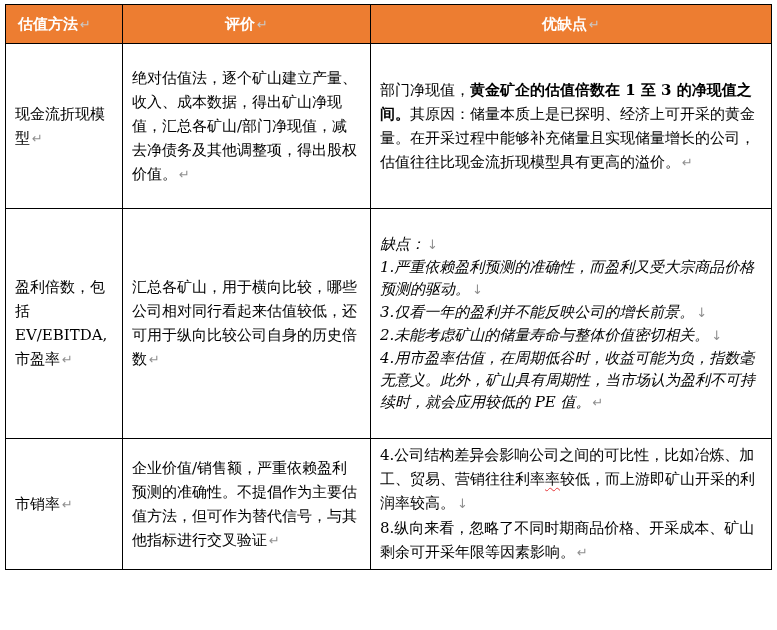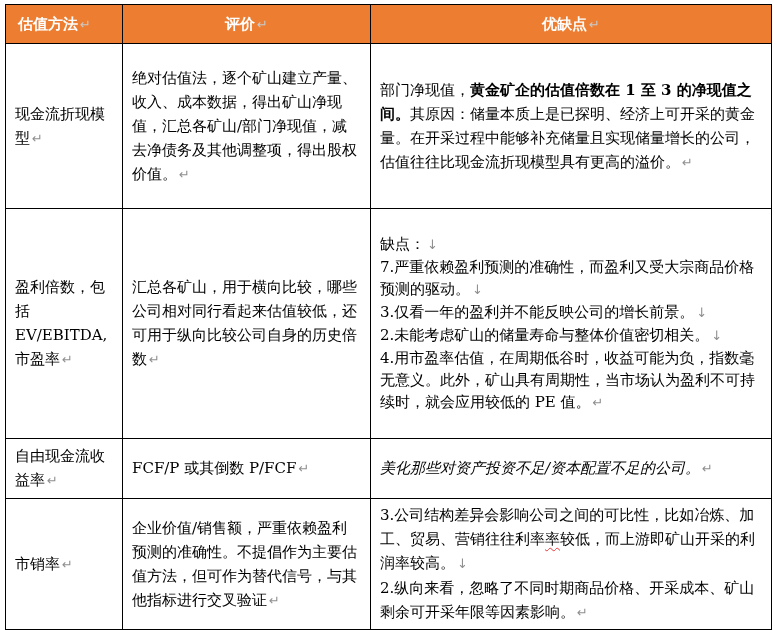--- a/index.html
+++ b/index.html
@@ -35,21 +35,21 @@
     vertical-align: middle;
     font-size: 15px;
     line-height: 24px;
     padding: 4px 9px;
   }
   td p { margin: 0; }
   tr.r1 { height: 165px; }
   tr.r2 { height: 230px; }
   tr.r3 { height: 60px; }
   tr.r4 { height: 125px; }
-  td.lines-tight { line-height: 22px; }
+  td.lines-tight { line-height: 22px; font-style: italic; }
   .mark {
     color: #8F8F8F;
     font-family: "DejaVu Sans", sans-serif;
     font-size: 13px;
     margin-left: 2px;
     font-weight: normal;
   }
   th .mark { color: #c9c9c9; }
   .seg-bold { font-weight: bold; }
   .seg-italic { font-style: italic; }
@@ -92,44 +92,33 @@
       </tr>
       <tr class="r2">
         <td>
           <p><span>盈利倍数，包括 EV/EBITDA, 市盈率</span><span class="mark">↵</span></p>
         </td>
         <td>
           <p><span>汇总各矿山，用于横向比较，哪些公司相对同行看起来估值较低，还可用于纵向比较公司自身的历史倍数</span><span class="mark">↵</span></p>
         </td>
         <td class="lines-tight">
           <p><span>缺点：</span><span class="mark">↓</span></p>
-          <p><span>7.严重依赖盈利预测的准确性，而盈利又受大宗商品价格预测的驱动。</span><span class="mark">↓</span></p>
+          <p><span>1.严重依赖盈利预测的准确性，而盈利又受大宗商品价格预测的驱动。</span><span class="mark">↓</span></p>
           <p><span>3.仅看一年的盈利并不能反映公司的增长前景。</span><span class="mark">↓</span></p>
           <p><span>2.未能考虑矿山的储量寿命与整体价值密切相关。</span><span class="mark">↓</span></p>
           <p><span>4.用市盈率估值，在周期低谷时，收益可能为负，指数毫无意义。此外，矿山具有周期性，当市场认为盈利不可持续时，就会应用较低的 PE 值。</span><span class="mark">↵</span></p>
-        </td>
-      </tr>
-      <tr class="r3">
-        <td>
-          <p><span>自由现金流收益率</span><span class="mark">↵</span></p>
-        </td>
-        <td>
-          <p><span>FCF/P 或其倒数 P/FCF</span><span class="mark">↵</span></p>
-        </td>
-        <td>
-          <p><span class="seg-italic">美化那些对资产投资不足/资本配置不足的公司。</span><span class="mark">↵</span></p>
         </td>
       </tr>
       <tr class="r4">
         <td>
           <p><span>市销率</span><span class="mark">↵</span></p>
         </td>
         <td>
           <p><span>企业价值/销售额，严重依赖盈利预测的准确性。不提倡作为主要估值方法，但可作为替代信号，与其他指标进行交叉验证</span><span class="mark">↵</span></p>
         </td>
         <td>
-          <p><span>3.公司结构差异会影响公司之间的可比性，比如冶炼、加工、贸易、营销往往利率</span><span class="typo">率</span><span>较低，而上游即矿山开采的利润率较高。</span><span class="mark">↓</span></p>
-          <p><span>2.纵向来看，忽略了不同时期商品价格、开采成本、矿山剩余可开采年限等因素影响。</span><span class="mark">↵</span></p>
+          <p><span>4.公司结构差异会影响公司之间的可比性，比如冶炼、加工、贸易、营销往往利率</span><span class="typo">率</span><span>较低，而上游即矿山开采的利润率较高。</span><span class="mark">↓</span></p>
+          <p><span>8.纵向来看，忽略了不同时期商品价格、开采成本、矿山剩余可开采年限等因素影响。</span><span class="mark">↵</span></p>
         </td>
       </tr>
     </tbody>
   </table>
 </div>
 
 </body></html>

